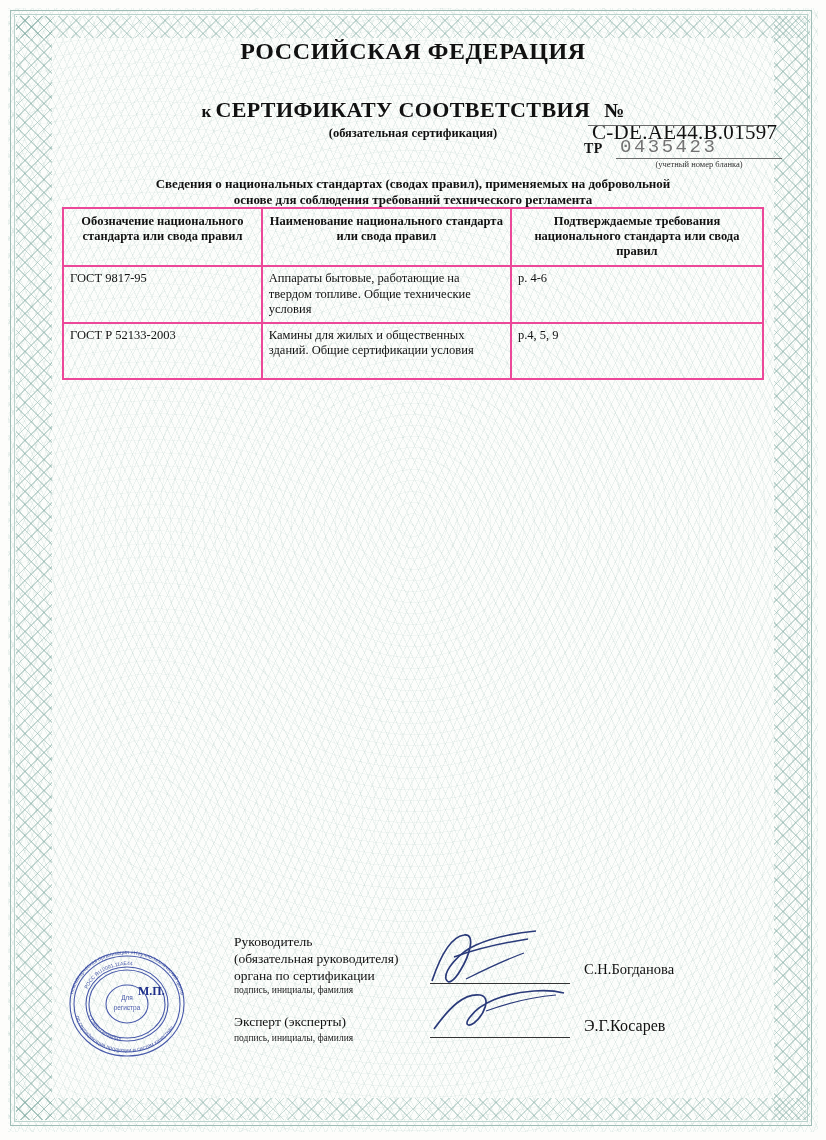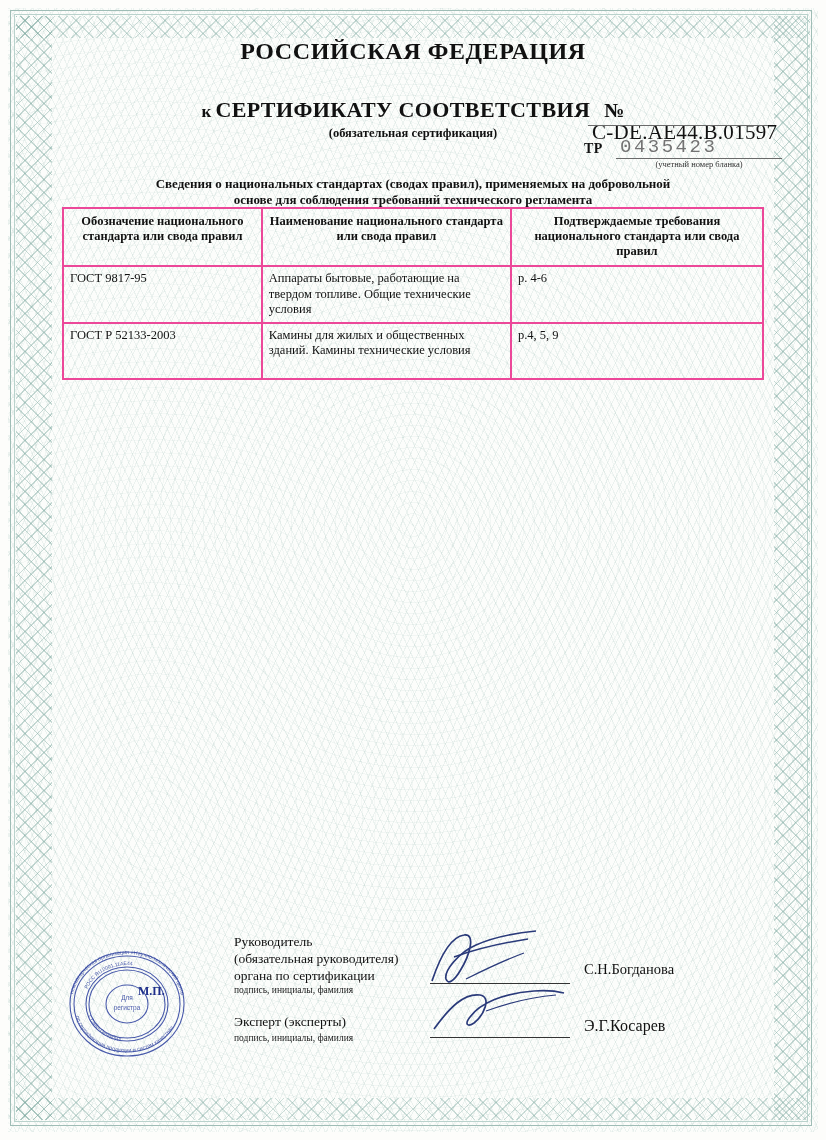--- a/index.html
+++ b/index.html
@@ -332,21 +332,21 @@
         </tr>
       </thead>
       <tbody>
         <tr>
           <td>ГОСТ 9817-95</td>
           <td>Аппараты бытовые, работающие на твердом топливе. Общие технические условия</td>
           <td>р. 4-6</td>
         </tr>
         <tr>
           <td>ГОСТ Р 52133-2003</td>
-          <td>Камины для жилых и общественных зданий. Камины технические условия</td>
+          <td>Камины для жилых и общественных зданий. Общие сертификации условия</td>
           <td>р.4, 5, 9</td>
         </tr>
       </tbody>
     </table>
 
     <div class="sig">
       <div class="sig-role1">
         <span>Руководитель</span><br>
         <span>(обязательная руководителя)</span><br>
         <span>органа  по  сертификации</span>

